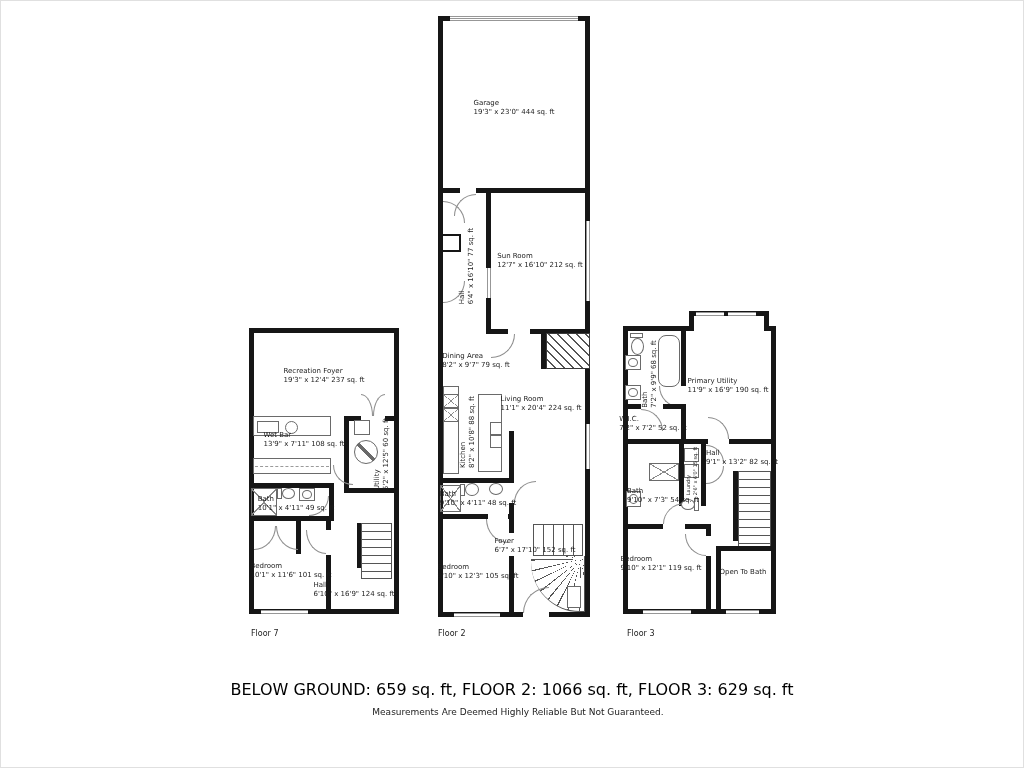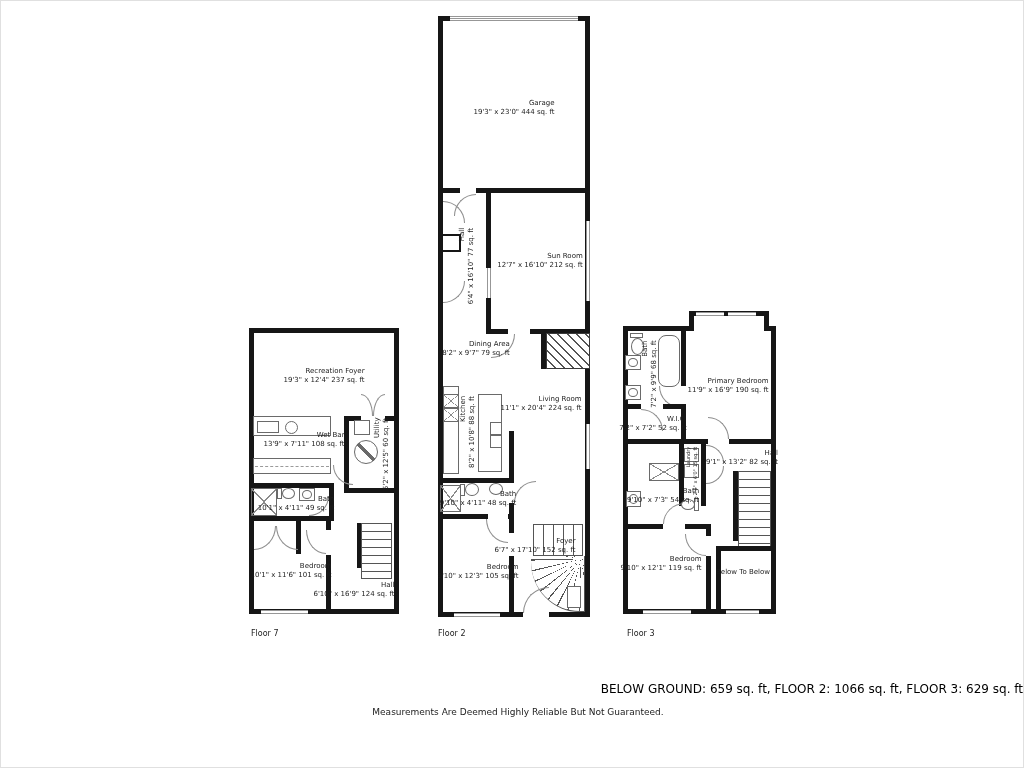--- a/index.html
+++ b/index.html
@@ -25,29 +25,29 @@
   .stairs-h { position:absolute; border:1px solid #555; background:repeating-linear-gradient(to bottom,#fff 0 7px,#555 7px 8px); }
   .stairs-v { position:absolute; border:1px solid #555; background:repeating-linear-gradient(to right,#fff 0 9px,#555 9px 10px); }
   .hatch { position:absolute; border:1px solid #3a3a3a; background:repeating-linear-gradient(45deg,#fff 0 5px,#555 5px 6.5px); }
   .winder { position:absolute; border:1px solid #555; border-left:none; border-top:none; border-bottom-left-radius:90%;
     background:repeating-conic-gradient(from 120deg at 94% 6%, #fff 0 11deg, #555 11deg 12.5deg); }
   .win-h { position:absolute; border-top:1px solid #979797; border-bottom:1px solid #979797;
     background:linear-gradient(to bottom,#fff 39%,#979797 39% 61%,#fff 61%); }
   .win-v { position:absolute; border-left:1px solid #979797; border-right:1px solid #979797;
     background:linear-gradient(to right,#fff 39%,#979797 39% 61%,#fff 61%); }
   .dashline { position:absolute; border-top:1px dashed #9a9a9a; }
-  .room-label { position:absolute; transform:translate(-50%,-50%); text-align:right; color:#1c1c1c;
+  .room-label { position:absolute; transform:translate(-50%,-50%); text-align:left; color:#1c1c1c;
     font-size:7px; line-height:1.35; white-space:nowrap; z-index:6; }
   .room-label .nm, .room-label .dm { display:block; }
   .room-label.vert { writing-mode:vertical-rl; transform:translate(-50%,-50%) rotate(180deg); }
   .room-label.small { font-size:5px; }
   .floor-tag { position:absolute; font-size:8px; color:#222; z-index:6; }
   .summary { position:absolute; left:0; width:100%; text-align:center; color:#000; z-index:6; }
   .summary .total { font-weight:bold; font-size:13.5px; line-height:15px; }
-  .summary .line { font-size:12px; line-height:15px;text-align:right; }
+  .summary .line { font-size:16px; line-height:15px; }
   .summary .disclaimer { font-size:9px; color:#222; margin-top:10px;margin-left:12px; }
 </style>
 </head>
 <body>
 
 <div id="canvas">
 
   <div class="floor" style="left:248px;top:327px;width:150px;height:286px">
     <div class="w" style="left:0;top:0;width:150px;height:5px"></div>
     <div class="w" style="left:0;top:281px;width:150px;height:5px"></div>
@@ -177,21 +177,21 @@
       <span class="dm">19'3" x 23'0" 444 sq. ft</span>
     </div>
     <div class="room-label vert" style="left:29px;top:250px">
       <span class="nm">Hall</span>
       <span class="dm">6'4" x 16'10" 77 sq. ft</span>
     </div>
     <div class="room-label" style="left:102px;top:245px">
       <span class="nm">Sun Room</span>
       <span class="dm">12'7" x 16'10" 212 sq. ft</span>
     </div>
-    <div class="room-label" style="left:38px;top:333px">
+    <div class="room-label" style="left:38px;top:345px">
       <span class="nm">Dining Area</span>
       <span class="dm">8'2" x 9'7" 79 sq. ft</span>
     </div>
     <div class="room-label" style="left:103px;top:388px">
       <span class="nm">Living Room</span>
       <span class="dm">11'1" x 20'4" 224 sq. ft</span>
     </div>
     <div class="room-label vert" style="left:30px;top:416px">
       <span class="nm">Kitchen</span>
       <span class="dm">8'2" x 10'8" 88 sq. ft</span>
@@ -269,21 +269,21 @@
     <div class="stairs-h" style="left:115px;top:160px;width:33px;height:76px"></div>
     <div class="w" style="left:93px;top:235px;width:5px;height:63px"></div>
     <div class="w" style="left:93px;top:235px;width:55px;height:5px"></div>
     <div class="win-h" style="left:103px;top:299px;width:33px;height:4px"></div>
 
     <div class="room-label vert" style="left:27px;top:63px">
       <span class="nm">Bath</span>
       <span class="dm">7'2" x 9'9" 68 sq. ft</span>
     </div>
     <div class="room-label" style="left:105px;top:75px">
-      <span class="nm">Primary Bedroom</span>
+      <span class="nm">Primary Utility</span>
       <span class="dm">11'9" x 16'9" 190 sq. ft</span>
     </div>
     <div class="room-label" style="left:30px;top:113px">
       <span class="nm">W.I.C.</span>
       <span class="dm">7'2" x 7'2" 52 sq. ft</span>
     </div>
     <div class="room-label vert small" style="left:69px;top:160px">
       <span class="nm">Laundry</span>
       <span class="dm">2'6" x 6'0" 15 sq. ft</span>
     </div>
@@ -293,21 +293,21 @@
     </div>
     <div class="room-label" style="left:40px;top:185px">
       <span class="nm">Bath</span>
       <span class="dm">9'10" x 7'3" 54 sq. ft</span>
     </div>
     <div class="room-label" style="left:38px;top:253px">
       <span class="nm">Bedroom</span>
       <span class="dm">9'10" x 12'1" 119 sq. ft</span>
     </div>
     <div class="room-label" style="left:120px;top:262px">
-      <span class="nm">Below To Below</span>
+      <span class="nm">Open To Bath</span>
     </div>
   </div>
 
   <div class="floor-tag" style="left:250px;top:628px">Floor 7</div>
   <div class="floor-tag" style="left:437px;top:628px">Floor 2</div>
   <div class="floor-tag" style="left:626px;top:628px">Floor 3</div>
 
   <div class="summary" style="top:681px">
     <div class="line">BELOW GROUND: 659 sq. ft, FLOOR 2: 1066 sq. ft, FLOOR 3: 629 sq. ft</div>
     <div class="disclaimer">Measurements Are Deemed Highly Reliable But Not Guaranteed.</div>

